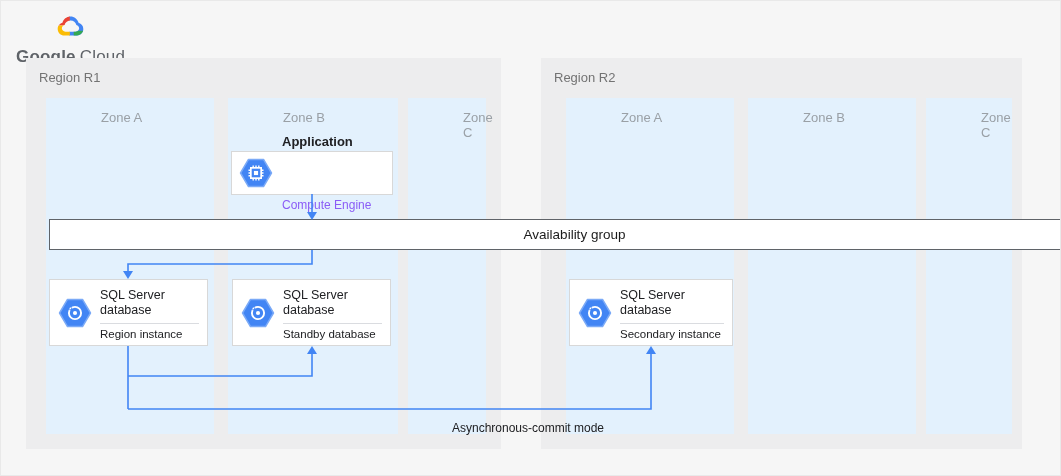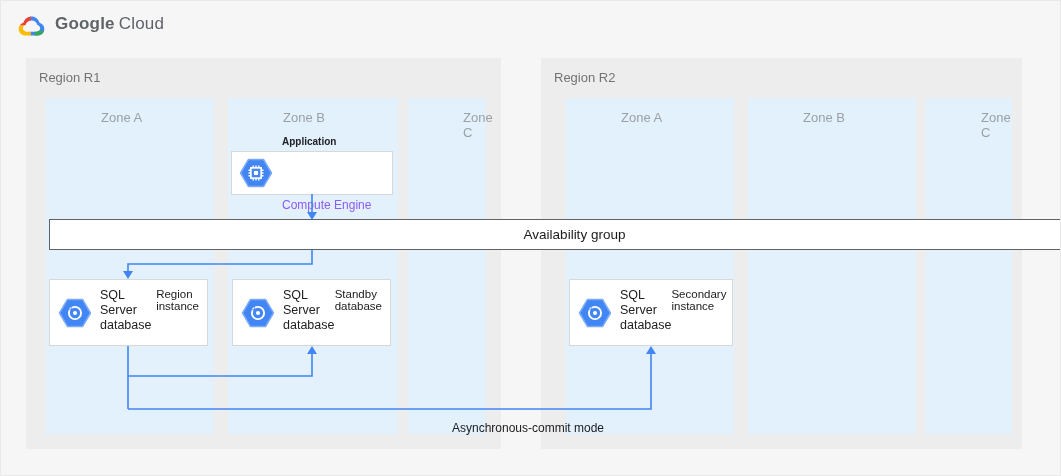--- a/index.html
+++ b/index.html
@@ -3,38 +3,38 @@
 <meta charset="utf-8">
 <style>
   * { margin:0; padding:0; box-sizing:border-box; }
   body { background:#fff; font-family:"Liberation Sans","DejaVu Sans",sans-serif; }
   .page {
     position:relative; width:1061px; height:476px;
     background:#f6f6f6; overflow:hidden;
     border:1px solid #e9e9e9;
   }
   
-  .logo { position:absolute; left:15px; top:13px; display:flex; gap:8px; }
+  .logo { position:absolute; left:15px; top:13px; display:flex; align-items:center; gap:8px;flex-direction:column; }
   .logo svg { display:block; }
   .logo-text { font-size:17px; color:#5f6368; letter-spacing:.2px; }
   .logo-text .g { font-weight:600; margin-right:4px; }
   .logo-text .c { font-weight:400; }
   
   .region { position:absolute; background:#ededee; }
   .region-label { padding:12px 0 0 13px; font-size:13px; color:#737373; }
   .zone { position:absolute; background:#e3f1fd;padding-left:43px; }
   .zone-label { padding:12px 0 0 12px; font-size:13px; color:#9aa0a6; }
   
   .card { position:absolute; background:#fff; border:1px solid #d8d8d8; display:flex; align-items:center; }
   .app-card { padding-left:7px; gap:9px; }
-  .app-title { font-size:10px; font-weight:700; color:#202124; line-height:16px; }
+  .app-title { font-size:13px; font-weight:700; color:#202124; line-height:16px; }
   .app-sub { font-size:12px; color:#8b5cf6; line-height:15px;margin-top:48px; }
   .db-card { align-items:stretch; }
   .db-icon-col { width:50px; display:flex; align-items:center; justify-content:center; flex:none; }
-  .db-text-col { flex:1; padding:8px 8px 7px 0; display:flex; flex-direction:row; }
+  .db-text-col { flex:1; padding:8px 8px 7px 0; display:flex; flex-direction:column; }
   .db-title { font-size:12.5px; color:#202124; line-height:15px; }
   .db-divider { border-bottom:1px solid #dadce0; margin:5px 0 4px; }
   .db-instance { font-size:11.5px; color:#202124; }
   
   .avail-bar {
     position:absolute; left:48px; top:218px; width:1051px; height:31px;
     background:#fff; border:1.5px solid #5f6368;
     display:flex; align-items:center; justify-content:center;
     font-size:13.5px; color:#1b1b1b;
   }

